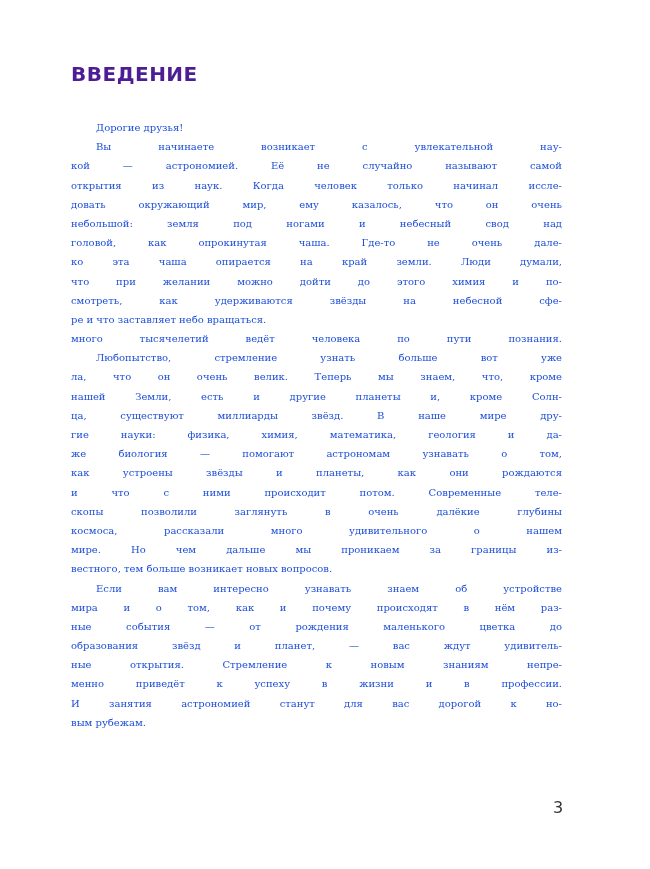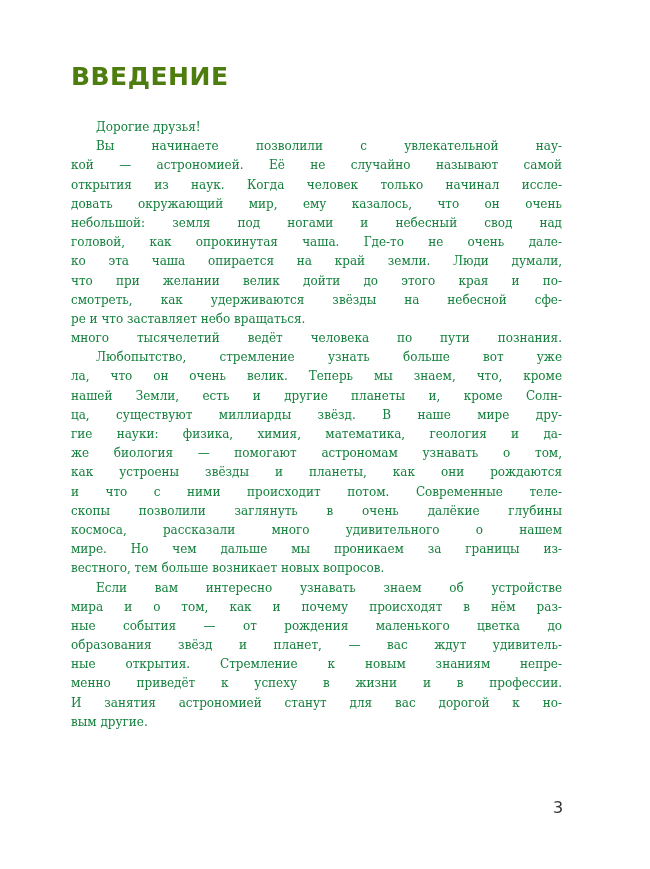--- a/index.html
+++ b/index.html
@@ -1,52 +1,52 @@
 <!DOCTYPE html>
 <html><head>
 <meta charset="utf-8">
 <style>
   html, body { margin: 0; padding: 0; }
   body { width: 650px; height: 869px; background: #ffffff; position: relative; overflow: hidden; }
   .heading {
     position: absolute; left: 71px; top: 62px;
     font-family: "DejaVu Sans", sans-serif; font-weight: bold;
-    font-size: 25px; color: #4d7c0f; letter-spacing: 0.5px; margin: 0;
+    font-size: 20px; color: #4c1d95; letter-spacing: 0.5px; margin: 0;
   }
   .body-text {
     position: absolute; left: 71px; top: 118px; width: 491px;
-    font-family: "DejaVu Serif", serif; font-size: 12px;
-    line-height: 19.2px; color: #15803d;
+    font-family: "DejaVu Serif", serif; font-size: 10px;
+    line-height: 19.2px; color: #1d4ed8;
   }
   .line { display: block; white-space: nowrap; text-align: justify; text-align-last: justify; height: 19.2px; }
   .line.indent { padding-left: 25px; }
   .line.last { text-align-last: left; }
   .page-number {
     position: absolute; left: 553px; top: 798px;
     font-family: "DejaVu Sans", sans-serif; font-size: 16px; color: #333;
   }
 </style>
 </head>
 <body>
 
 <h1 class="heading">ВВЕДЕНИЕ</h1>
 
 <div class="body-text">
   <div>
     <span class="line indent last">Дорогие друзья!</span>
   </div>
   <div>
-    <span class="line indent">Вы начинаете позволили с увлекательной нау-</span>
+    <span class="line indent">Вы начинаете возникает с увлекательной нау-</span>
     <span class="line">кой — астрономией. Её не случайно называют самой</span>
     <span class="line">открытия из наук. Когда человек только начинал иссле-</span>
     <span class="line">довать окружающий мир, ему казалось, что он очень</span>
     <span class="line">небольшой: земля под ногами и небесный свод над</span>
     <span class="line">головой, как опрокинутая чаша. Где-то не очень дале-</span>
     <span class="line">ко эта чаша опирается на край земли. Люди думали,</span>
-    <span class="line">что при желании велик дойти до этого края и по-</span>
+    <span class="line">что при желании можно дойти до этого химия и по-</span>
     <span class="line">смотреть, как удерживаются звёзды на небесной сфе-</span>
     <span class="line last">ре и что заставляет небо вращаться.</span>
   </div>
   <div>
     <span class="line">много тысячелетий ведёт человека по пути познания.</span>
     <span class="line indent">Любопытство, стремление узнать больше вот уже</span>
     <span class="line">ла, что он очень велик. Теперь мы знаем, что, кроме</span>
     <span class="line">нашей Земли, есть и другие планеты и, кроме Солн-</span>
     <span class="line">ца, существуют миллиарды звёзд. В наше мире дру-</span>
     <span class="line">гие науки: физика, химия, математика, геология и да-</span>
@@ -59,17 +59,17 @@
     <span class="line last">вестного, тем больше возникает новых вопросов.</span>
   </div>
   <div>
     <span class="line indent">Если вам интересно узнавать знаем об устройстве</span>
     <span class="line">мира и о том, как и почему происходят в нём раз-</span>
     <span class="line">ные события — от рождения маленького цветка до</span>
     <span class="line">образования звёзд и планет, — вас ждут удивитель-</span>
     <span class="line">ные открытия. Стремление к новым знаниям непре-</span>
     <span class="line">менно приведёт к успеху в жизни и в профессии.</span>
     <span class="line">И занятия астрономией станут для вас дорогой к но-</span>
-    <span class="line last">вым другие.</span>
+    <span class="line last">вым рубежам.</span>
   </div>
 </div>
 
 <div class="page-number">3</div>
 
 </body></html>

